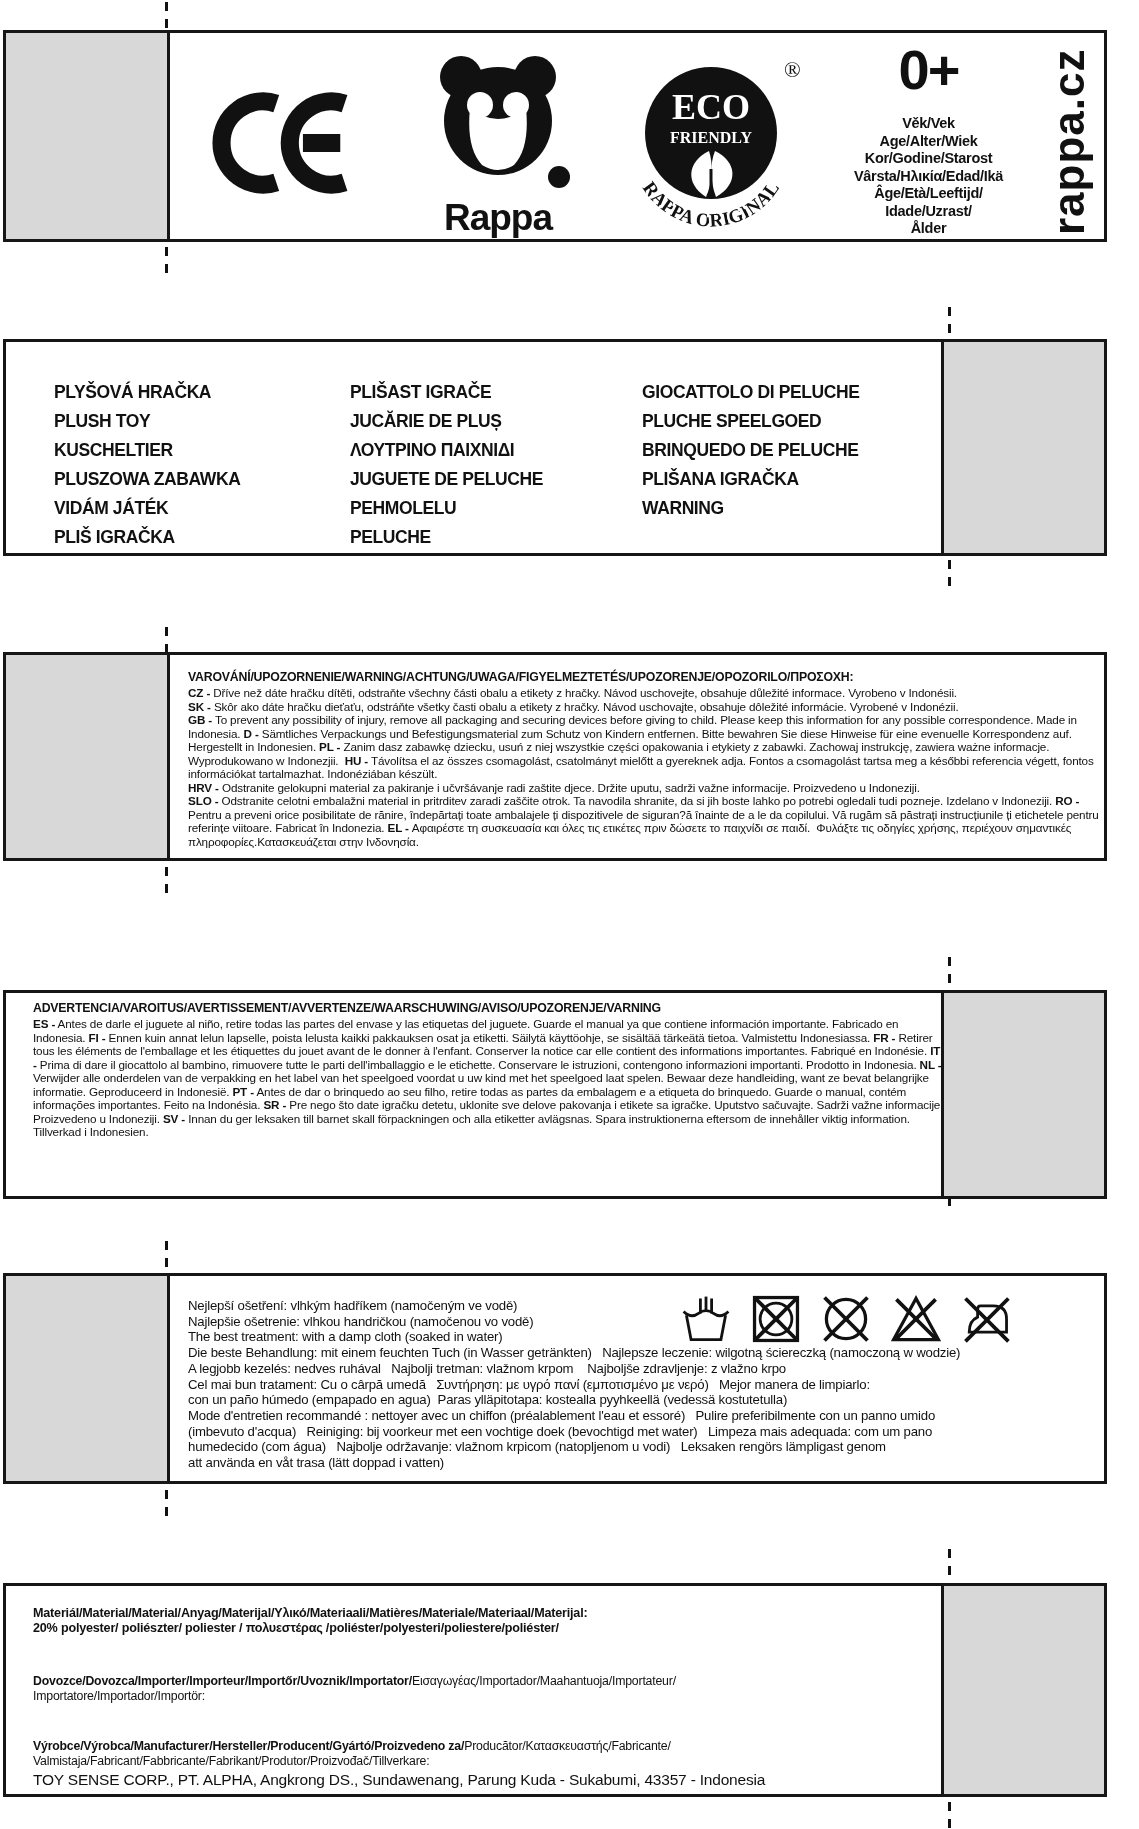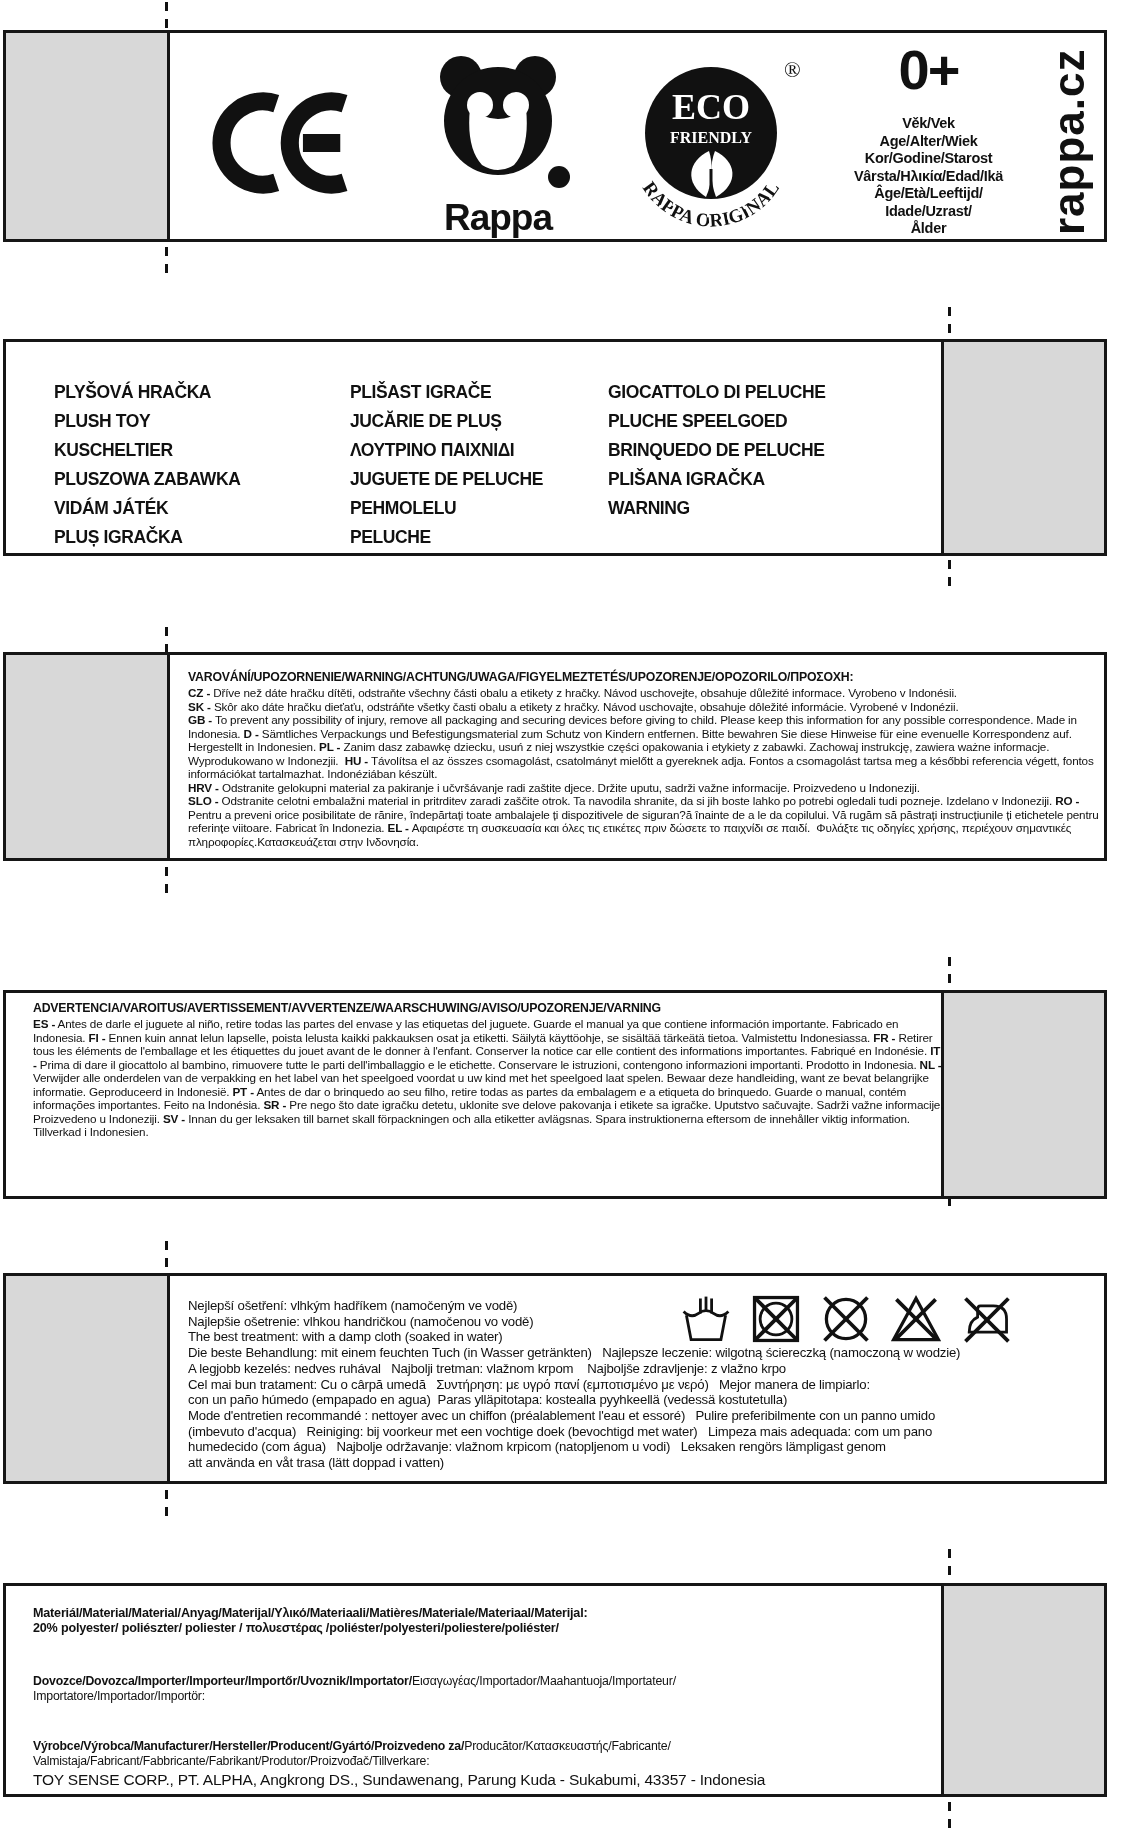--- a/index.html
+++ b/index.html
@@ -111,31 +111,31 @@
   </div>
 
   <div class="box" style="top:339px;height:217px;">
     <div class="grey right"></div>
     <div class="namecol" style="left:48px;">
         <div>PLYŠOVÁ HRAČKA</div>
         <div>PLUSH TOY</div>
         <div>KUSCHELTIER</div>
         <div>PLUSZOWA ZABAWKA</div>
         <div>VIDÁM JÁTÉK</div>
-        <div>PLUȘ IGRAČKA</div>
+        <div>PLIŠ IGRAČKA</div>
       </div>
     <div class="namecol" style="left:335px;margin-left:9px;">
         <div>PLIŠAST IGRAČE</div>
         <div>JUCĂRIE DE PLUȘ</div>
         <div>ΛΟΥΤΡΙΝΟ ΠΑΙΧΝΙΔΙ</div>
         <div>JUGUETE DE PELUCHE</div>
         <div>PEHMOLELU</div>
         <div>PELUCHE</div>
       </div>
-    <div class="namecol" style="left:602px;">
+    <div class="namecol" style="left:636px;">
         <div>GIOCATTOLO DI PELUCHE</div>
         <div>PLUCHE SPEELGOED</div>
         <div>BRINQUEDO DE PELUCHE</div>
         <div>PLIŠANA IGRAČKA</div>
         <div>WARNING</div>
       </div>
   </div>
 
   <div class="box" style="top:652px;height:209px;">
     <div class="grey left"></div>

